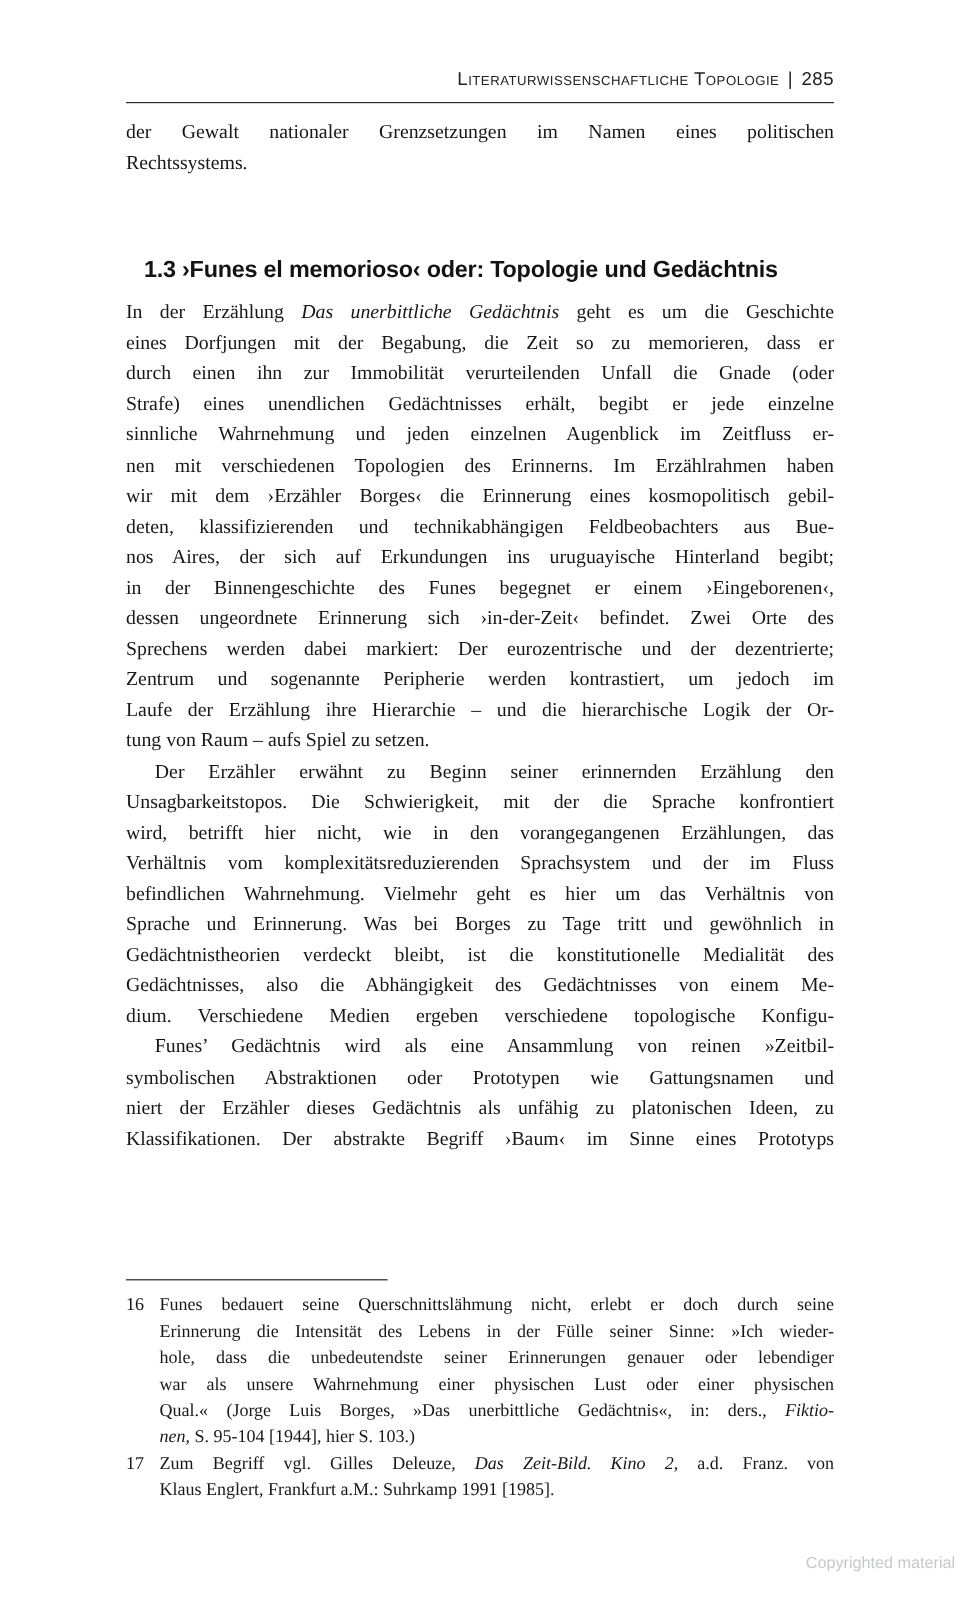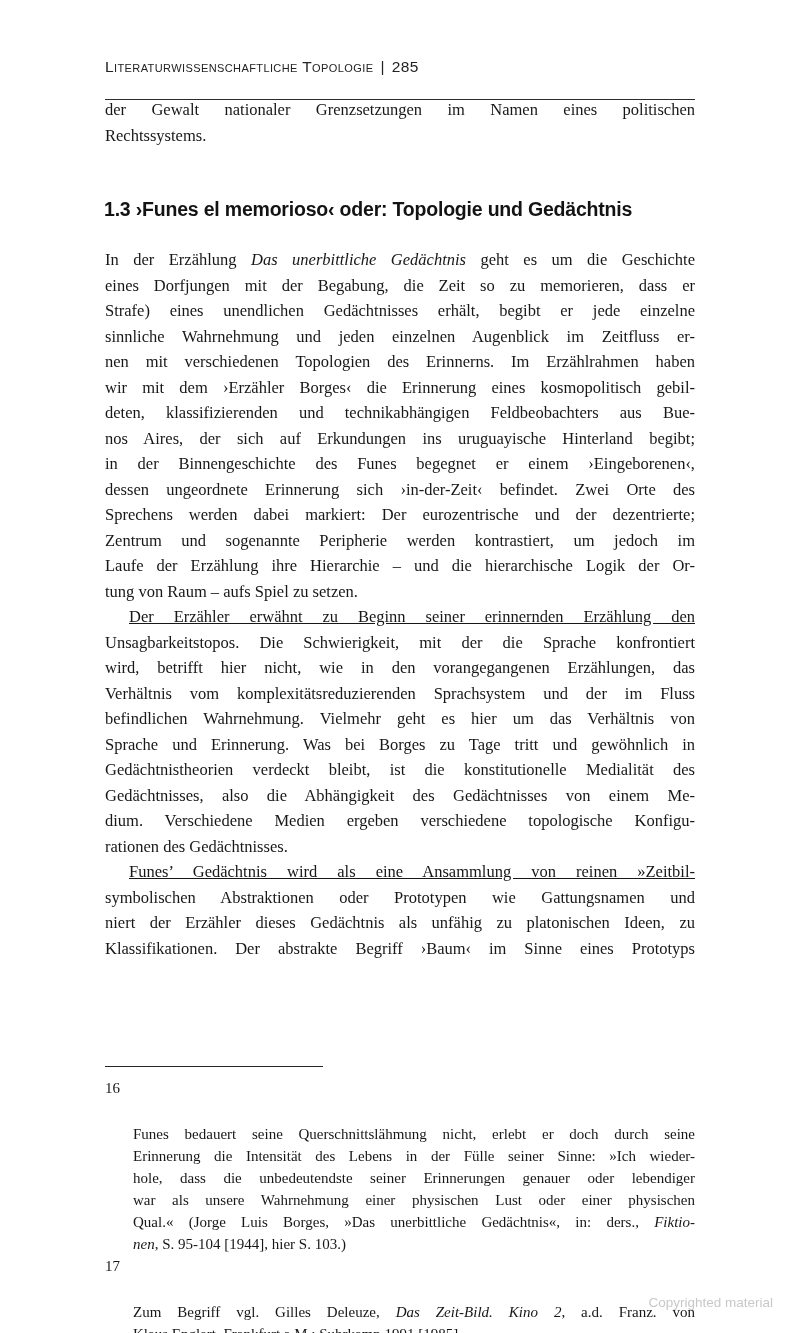--- a/index.html
+++ b/index.html
@@ -10,46 +10,46 @@
     font-family: "Liberation Serif", serif;
     color: #171717;
     position: relative;
     overflow: hidden;
   }
   .page { position: absolute; inset: 0; }
 
   
   .running-header {
     position: absolute; left: 105px; top: 58px; width: 590px;
-    text-align: left;
+    text-align: right;
     font-family: "Liberation Sans", sans-serif;
     font-size: 15.5px; letter-spacing: 0.4px; color: #222;
     border-bottom: 1.5px solid #2c2c2c;
-    padding-bottom: 23px;
+    padding-bottom: 9px;
     white-space: nowrap;
   }
   .rh-title { font-variant: small-caps; }
   .rh-sep { padding: 0 7px; }
 
   
   .line {
     text-align: justify;
     text-align-last: justify;
     hyphens: none;
   }
   .line.last { text-align-last: left; }
-  .para.indent .line:first-child { text-indent: 24px; text-decoration: underline; }
+  .para.indent .line:first-child { text-indent: 24px; }
 
   .cont-para {
     position: absolute; left: 105px; top: 97px; width: 590px;
     font-size: 16.5px; line-height: 25.5px;
   }
 
   .heading {
-    position: absolute; left: 104px; top: 197px; width: 630px; margin: 0;
+    position: absolute; left: 104px; top: 197px; width: 630px; margin: 16px;
     font-family: "Liberation Sans", sans-serif;
     font-weight: 700; font-size: 19.5px; letter-spacing: -0.2px;
     color: #131313; line-height: 25px;
     white-space: nowrap;
   }
 
   .body-text {
     position: absolute; left: 105px; top: 247px; width: 590px;
     font-size: 16.5px; line-height: 25.5px;
   }
@@ -64,24 +64,24 @@
     position: absolute; left: 105px; top: 1066px; width: 590px;
     font-size: 15px; line-height: 22px;
   }
   .fn-rule {
     width: 218px; height: 0;
     border-top: 1.4px solid #262626;
     margin-bottom: 10px;
   }
   .footnote { display: flex; }
   .fn-num { flex: 0 0 28px; }
-  .fn-lines { flex: 1; min-width: 0; margin-top: 46px; }
+  .fn-lines { flex: 1; min-width: 0; }
 
   .watermark {
-    position: absolute; top: 1295px; right: 27px;
+    position: absolute; top: 1295px; right: 4px;
     font-family: "Liberation Sans", sans-serif;
     font-size: 13.5px; color: #c7c9c8;
   }
 </style>
 </head>
 <body>
 
 <div class="page">
 
   <div class="running-header">
@@ -92,20 +92,21 @@
       <div class="line">der Gewalt nationaler Grenzsetzungen im Namen eines politischen</div>
       <div class="line last">Rechtssystems.</div>
     </div>
 
   <h2 class="heading">1.3 ›Funes el memorioso‹ oder: Topologie und Gedächtnis</h2>
 
   <div class="body-text">
     <div class="para">
         <div class="line">In der Erzählung <i>Das unerbittliche Gedächtnis</i> geht es um die Geschichte</div>
         <div class="line">eines Dorfjungen mit der Begabung, die Zeit so zu memorieren, dass er</div>
+        <div class="line">durch einen ihn zur Immobilität verurteilenden Unfall die Gnade (oder</div>
         <div class="line">Strafe) eines unendlichen Gedächtnisses erhält, begibt er jede einzelne</div>
         <div class="line">sinnliche Wahrnehmung und jeden einzelnen Augenblick im Zeitfluss er-</div>
         <div class="line">nen mit verschiedenen Topologien des Erinnerns. Im Erzählrahmen haben</div>
         <div class="line">wir mit dem ›Erzähler Borges‹ die Erinnerung eines kosmopolitisch gebil-</div>
         <div class="line">deten, klassifizierenden und technikabhängigen Feldbeobachters aus Bue-</div>
         <div class="line">nos Aires, der sich auf Erkundungen ins uruguayische Hinterland begibt;</div>
         <div class="line">in der Binnengeschichte des Funes begegnet er einem ›Eingeborenen‹,</div>
         <div class="line">dessen ungeordnete Erinnerung sich ›in-der-Zeit‹ befindet. Zwei Orte des</div>
         <div class="line">Sprechens werden dabei markiert: Der eurozentrische und der dezentrierte;</div>
         <div class="line">Zentrum und sogenannte Peripherie werden kontrastiert, um jedoch im</div>
@@ -115,21 +116,20 @@
     <div class="para indent">
         <div class="line">Der Erzähler erwähnt zu Beginn seiner erinnernden Erzählung den</div>
         <div class="line">Unsagbarkeitstopos. Die Schwierigkeit, mit der die Sprache konfrontiert</div>
         <div class="line">wird, betrifft hier nicht, wie in den vorangegangenen Erzählungen, das</div>
         <div class="line">Verhältnis vom komplexitätsreduzierenden Sprachsystem und der im Fluss</div>
         <div class="line">befindlichen Wahrnehmung. Vielmehr geht es hier um das Verhältnis von</div>
         <div class="line">Sprache und Erinnerung. Was bei Borges zu Tage tritt und gewöhnlich in</div>
         <div class="line">Gedächtnistheorien verdeckt bleibt, ist die konstitutionelle Medialität des</div>
         <div class="line">Gedächtnisses, also die Abhängigkeit des Gedächtnisses von einem Me-</div>
         <div class="line">dium. Verschiedene Medien ergeben verschiedene topologische Konfigu-</div>
-        <div class="line last">rationen des Gedächtnisses.</div>
       </div>
     <div class="para indent">
         <div class="line">Funes’ Gedächtnis wird als eine Ansammlung von reinen »Zeitbil-</div>
         <div class="line">symbolischen Abstraktionen oder Prototypen wie Gattungsnamen und</div>
         <div class="line">niert der Erzähler dieses Gedächtnis als unfähig zu platonischen Ideen, zu</div>
         <div class="line">Klassifikationen. Der abstrakte Begriff ›Baum‹ im Sinne eines Prototyps</div>
       </div>
   </div>
 
   <div class="footnotes">

